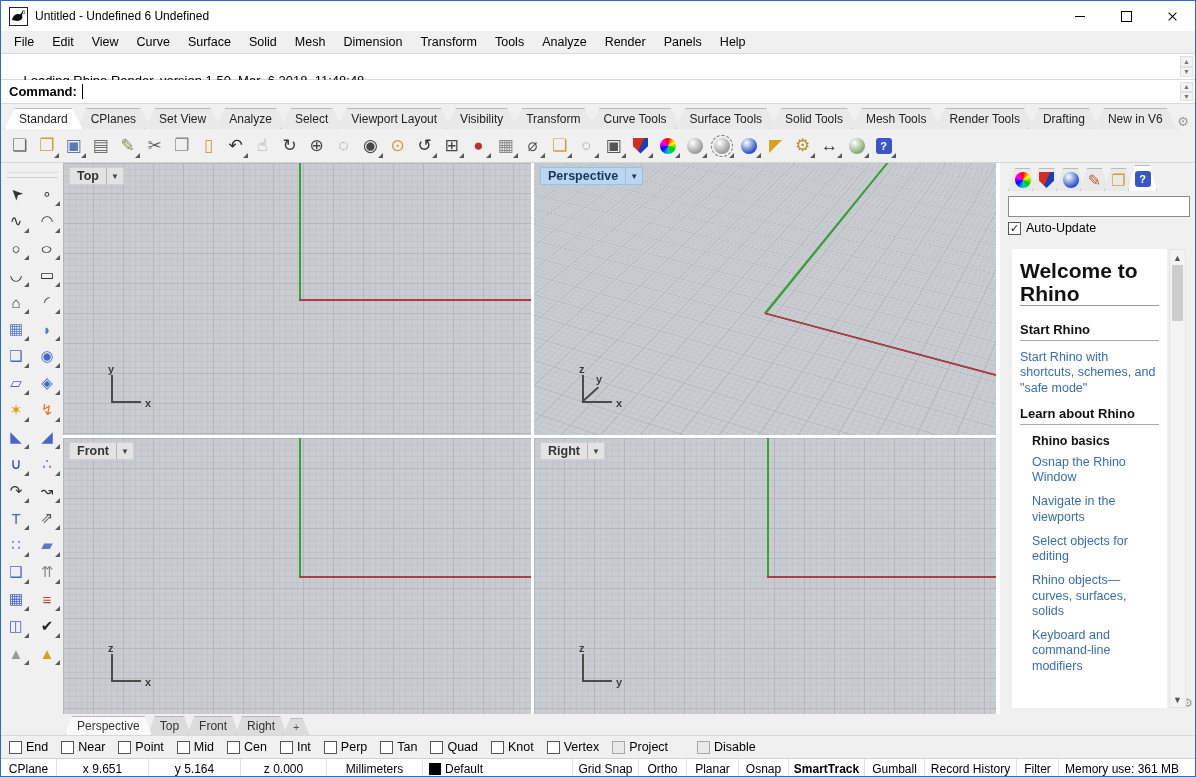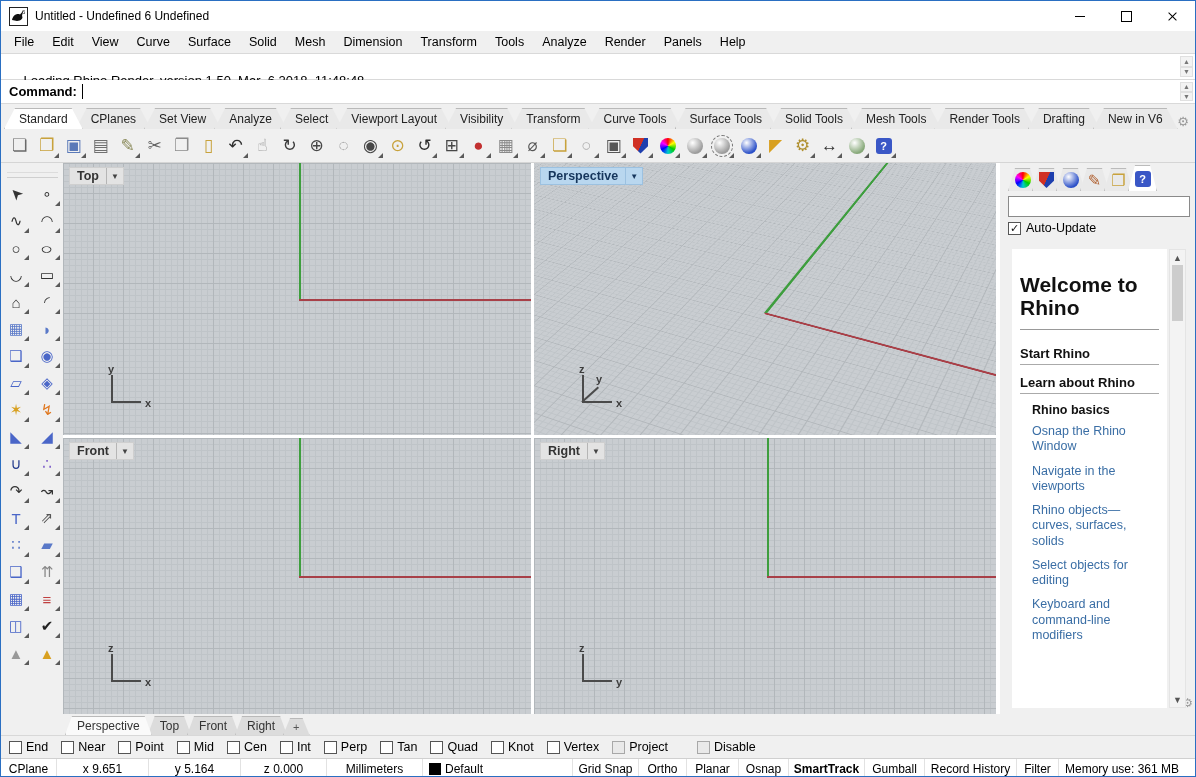--- a/index.html
+++ b/index.html
@@ -92,21 +92,21 @@
   .ptab{width:27px;height:22px;display:flex;align-items:center;justify-content:center;background:#e9e9e9;border:1px solid #bbb;border-bottom:none;margin-right:-5px;clip-path:polygon(7px 0,calc(100% - 7px) 0,100% 100%,0 100%);}
   .ptab.active{background:#fff;height:25px;z-index:2;}
   .pgear{position:absolute;right:2px;bottom:4px;color:#9a9a9a;font-size:12px;}
   .psearch{display:block;width:172px;height:19px;margin:5px 8px 4px;border:1px solid #8a8a8a;background:#fff;box-sizing:content-box;font-size:12px;padding:0 4px;}
   .pauto{display:flex;align-items:center;font-size:12.5px;margin:3px 8px 6px;gap:5px;color:#000;}
   .cb{width:13px;height:13px;border:1px solid #555;background:#fff;display:inline-flex;align-items:center;justify-content:center;font-size:11px;line-height:1;color:#111;flex:none;box-sizing:border-box;}
   .cb.checked:after{content:"✓";}
   .os-dis .cb{background:#e9e9e9;border-color:#a8a8a8;}
 
   .helpbox{position:absolute;left:12px;right:28px;top:86px;bottom:6px;background:#fff;padding:4px 8px;overflow:hidden;}
-  .h-title{font-size:21px;font-weight:bold;line-height:1.1;color:#111;border-bottom:1px solid #999;padding-bottom:10px;margin:20px 0 16px;}
+  .h-title{font-size:21px;font-weight:bold;line-height:1.1;color:#111;border-bottom:1px solid #999;margin:6px 0 16px;}
   .h-question{font-size:19px;font-weight:bold;line-height:1.12;color:#111;margin:0 0 14px;}
   .h-sec{font-size:13px;font-weight:bold;color:#111;border-bottom:1px solid #aaa;padding-bottom:3px;margin:10px 0 9px;}
   .h-sub{font-size:12.5px;font-weight:bold;color:#111;margin:2px 0 7px;}
   .h-link{font-size:12.5px;color:#3a6ea5;line-height:1.22;margin:0 0 9px;}
   .indent{margin-left:12px;}
   .pscroll{position:absolute;right:9px;top:86px;bottom:6px;width:17px;background:#f3f3f3;border:1px solid #e4e4e4;box-sizing:border-box;display:flex;flex-direction:column;}
   .ps-arrow{height:15px;display:flex;align-items:center;justify-content:center;font-size:9px;color:#555;}
   .ps-track{flex:1;position:relative;}
   .ps-thumb{position:absolute;top:0;left:2px;right:2px;height:56px;background:#cdcdcd;}
   .ps-arrow.down{margin-top:auto;}
@@ -587,26 +587,27 @@
       <span class="pgear">⚙</span>
       <input class="psearch" type="text" value="" style="">
       <label class="pauto">
         <span class="cb checked"></span>
         <span>Auto-Update</span>
       </label>
       <div class="helpbox">
         <div class="h-title">Welcome to Rhino</div>
         <div>
             <div class="h-sec">Start Rhino</div>
+            <div class="h-link">Start Rhino with shortcuts, schemes, and "safe mode"</div>
             <div class="h-sec">Learn about Rhino</div>
             <div class="h-sub indent">Rhino basics</div>
             <div class="h-link indent">Osnap the Rhino Window</div>
             <div class="h-link indent">Navigate in the viewports</div>
+            <div class="h-link indent">Select objects for editing</div>
             <div class="h-link indent">Rhino objects—curves, surfaces, solids</div>
-            <div class="h-link indent">Select objects for editing</div>
             <div class="h-link indent">Keyboard and command-line modifiers</div>
           </div>
       </div>
       <div class="pscroll">
         <span class="ps-arrow">▲</span>
         <span class="ps-track">
             <span class="ps-thumb"></span>
           </span>
         <span class="ps-arrow down">▼</span>
       </div>

